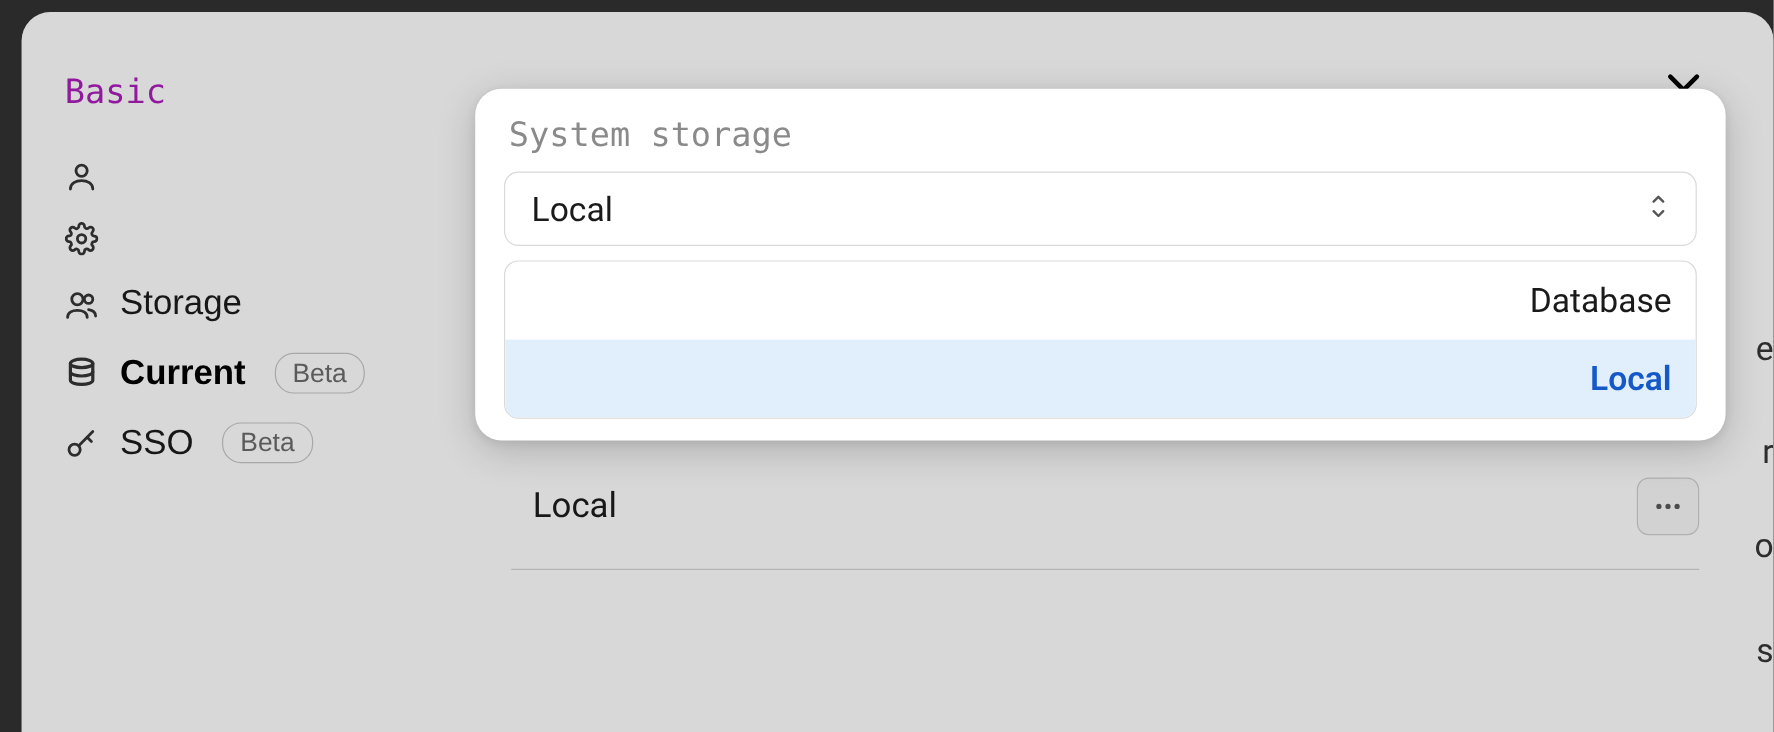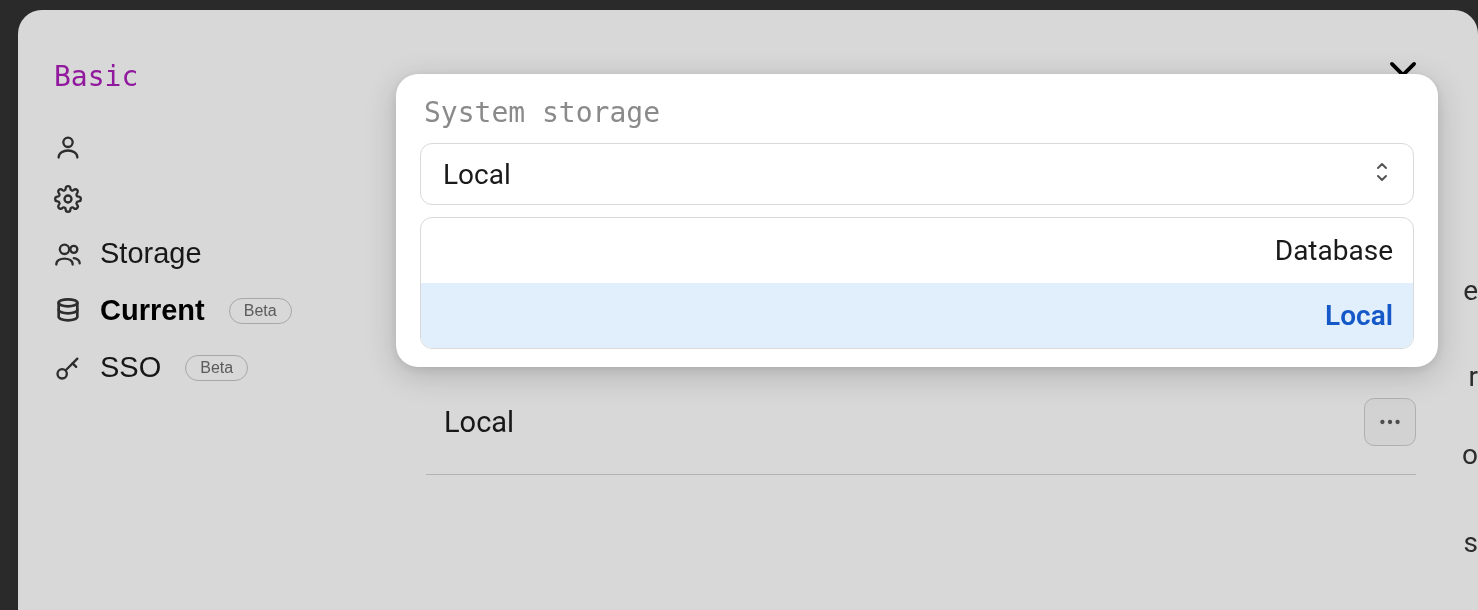--- a/index.html
+++ b/index.html
@@ -62,21 +62,21 @@
       font-family: -apple-system, BlinkMacSystemFont, "Segoe UI", sans-serif;
     }
     .nav-item.active .label {
       font-weight: 700;
       color: #000;
     }
     .section-gap {
       margin-top: 50px;
     }
     .badge {
-      font-size: 16px;
+      font-size: 22px;
       color: #666;
       background: transparent;
       border: 1.5px solid #bbb;
       border-radius: 16px;
       padding: 3px 14px;
       font-weight: 500;
       margin-left: 6px;
       font-family: -apple-system, BlinkMacSystemFont, "Segoe UI", sans-serif;
     }
     .main {

